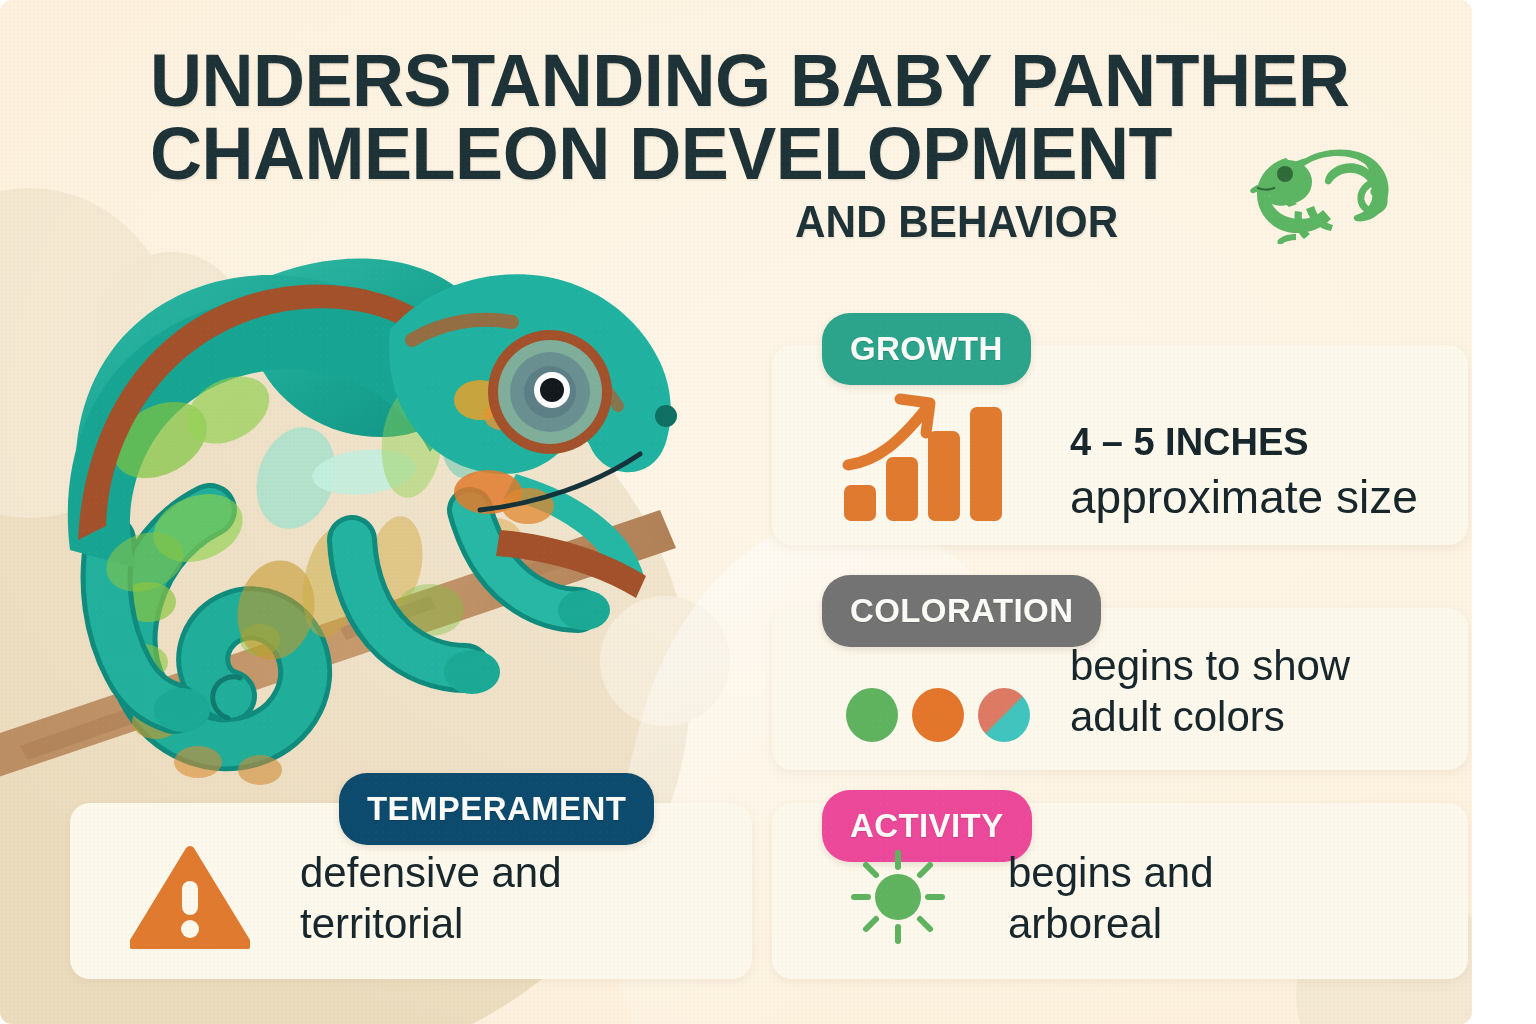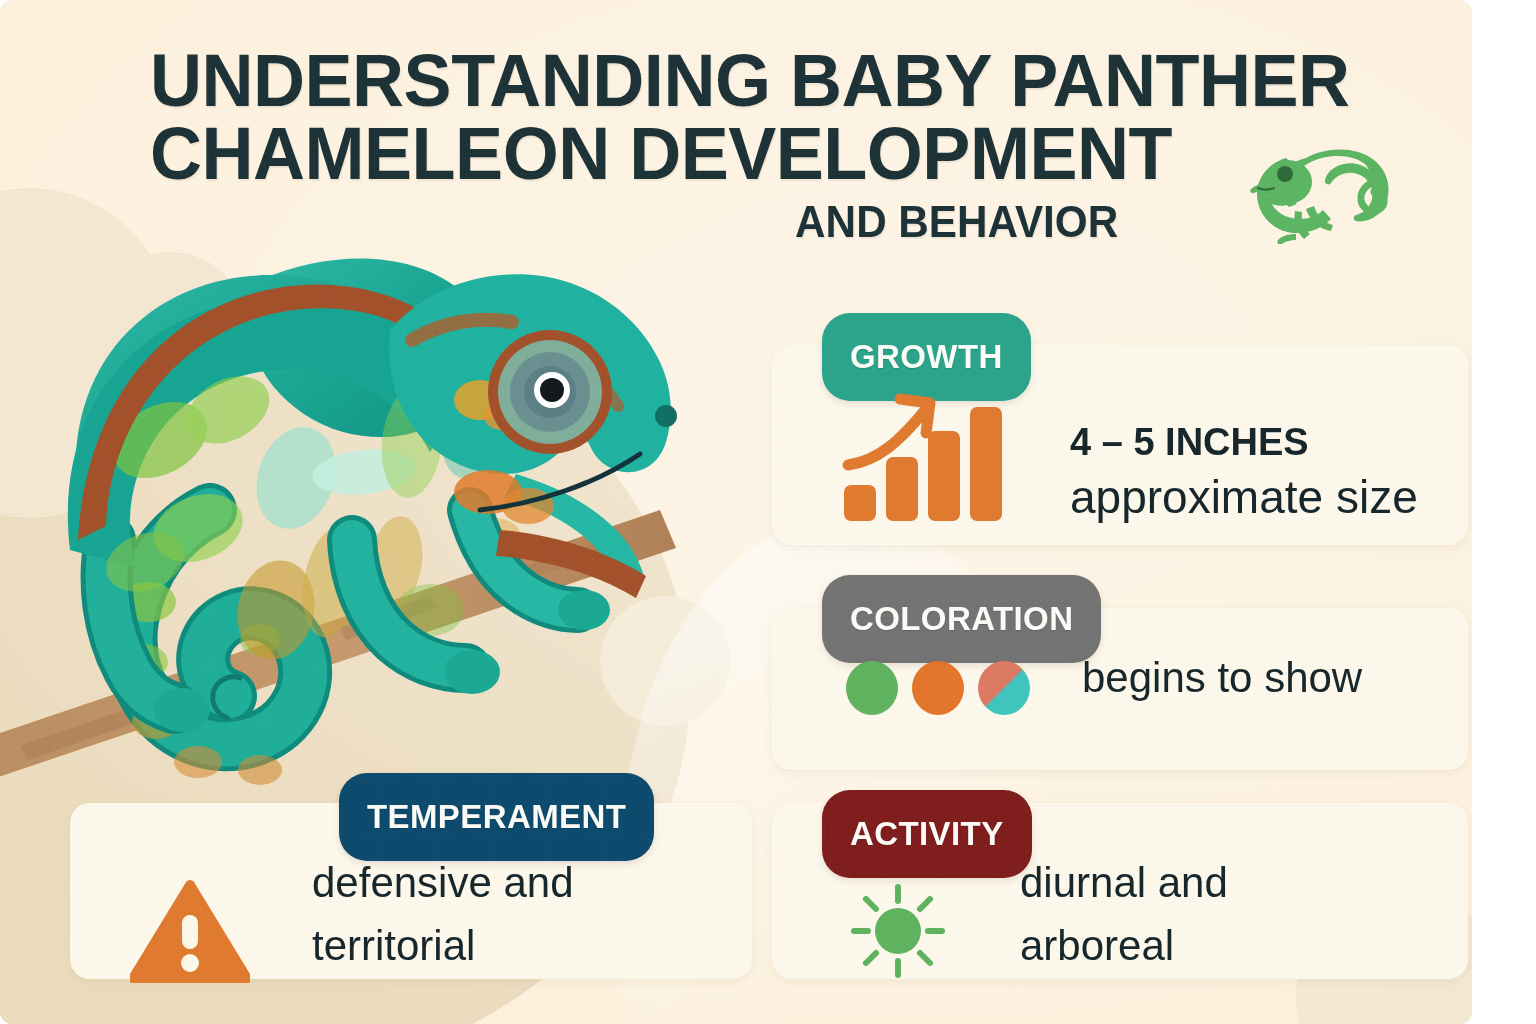--- a/index.html
+++ b/index.html
@@ -99,35 +99,35 @@
   .card-coloration  { left: 772px; top: 608px; width: 696px; height: 162px; }
   .card-temperament { left: 70px;  top: 803px; width: 682px; height: 176px; }
   .card-activity    { left: 772px; top: 803px; width: 696px; height: 176px; }
 
   .badge {
     position: absolute;
     display: flex;
     align-items: center;
     justify-content: center;
     height: 56px;
-    padding: 16px 28px;
+    padding: 8px 28px;
     border-radius: 28px;
     color: #fbfbf7;
     font-weight: 700;
     font-size: 33px;
     letter-spacing: 0.4px;
     text-transform: uppercase;
     white-space: nowrap;
     box-shadow: 0 3px 7px rgba(120,100,70,.16);
     text-shadow: 0 1px 1px rgba(0,0,0,.14);
   }
   .badge-growth      { left: 822px; top: 313px; background: #2ba48b; }
   .badge-coloration  { left: 822px; top: 575px; background: #737373; }
   .badge-temperament { left: 339px; top: 773px; background: #0c4a6e; }
-  .badge-activity    { left: 822px; top: 790px; background: #7f1d1d; }
+  .badge-activity    { left: 822px; top: 790px; background: #ec4899; }
 
   .card-body { position: absolute; display: flex; align-items: flex-end; }
   .card-icon { flex: 0 0 auto; display: flex; align-items: center; justify-content: center; }
   .card-text { color: #16262b; }
 
   .headline {
     font-weight: 700;
     font-size: 38px;
     line-height: 1.05;
     letter-spacing: 0px;
@@ -138,21 +138,21 @@
   .bodyline {
     font-size: 46px;
     line-height: 1.22;
     color: #16262b;
     margin: 0;
   }
   .bigline {
     font-size: 42px;
     line-height: 1.22;
     color: #16262b;
-    margin: 12px;
+    margin: 0;
   }
 
   .body-growth      { left: 838px;  top: 385px; width: 620px; }
   .body-coloration  { left: 838px;  top: 640px; width: 620px; }
   .body-temperament { left: 130px;  top: 845px; width: 600px; }
   .body-activity    { left: 838px;  top: 845px; width: 620px; }
 
   .swatches { display: flex; gap: 14px; align-items: center; }
   .swatch { width: 52px; height: 54px; border-radius: 50%; }
 </style>
@@ -334,20 +334,21 @@
   <div class="card-body body-coloration">
     <div class="card-icon" style="width:200px;">
       <div class="swatches">
         <div class="swatch" style="background:#5fb35f;"></div>
         <div class="swatch" style="background:#e3762a;"></div>
         <div class="swatch" style="background:linear-gradient(135deg,#dd7a63 0%,#dd7a63 48%,#3fc5bd 52%,#3fc5bd 100%);"></div>
       </div>
     </div>
     <div class="card-text" style="margin-left:32px;">
       <div class="bigline">begins to show</div>
+      <div class="bigline">adult colors</div>
     </div>
   </div>
 
   <div class="card card-temperament"></div>
   <div class="badge badge-temperament">Temperament</div>
   <div class="card-body body-temperament">
     <div class="card-icon" style="width:120px;height:104px;">
       <svg viewBox="0 0 120 104" width="120" height="104" aria-hidden="true">
         <path d="M60 6 L116 98 Q118 100 114 100 L6 100 Q2 100 4 98 Z" fill="#e07a2f" stroke="#e07a2f" stroke-width="10" stroke-linejoin="round"></path>
         <rect x="52" y="36" width="16" height="34" rx="8" fill="#fdf8ec"></rect>
@@ -372,19 +373,19 @@
           <line x1="16" y1="52" x2="30" y2="52"></line>
           <line x1="90" y1="52" x2="104" y2="52"></line>
           <line x1="28" y1="20" x2="38" y2="30"></line>
           <line x1="82" y1="74" x2="92" y2="84"></line>
           <line x1="28" y1="84" x2="38" y2="74"></line>
           <line x1="82" y1="30" x2="92" y2="20"></line>
         </g>
       </svg>
     </div>
     <div class="card-text" style="margin-left:50px;">
-      <div class="bigline">diurnal and</div>
+      <div class="bigline">begins and</div>
       <div class="bigline">arboreal</div>
     </div>
   </div>
 
   <div class="grain"></div>
 </div>
 
 </body></html>

